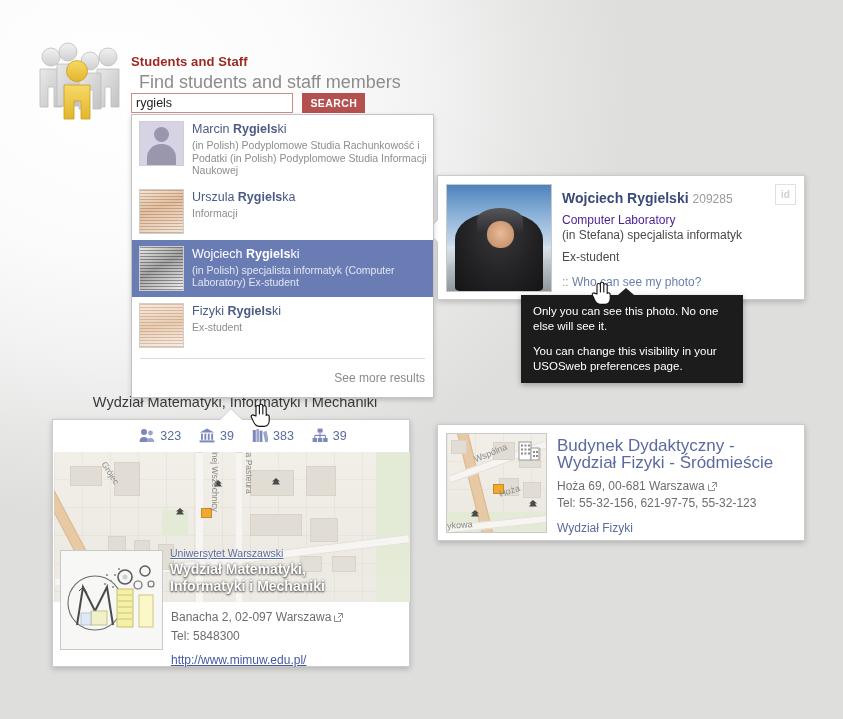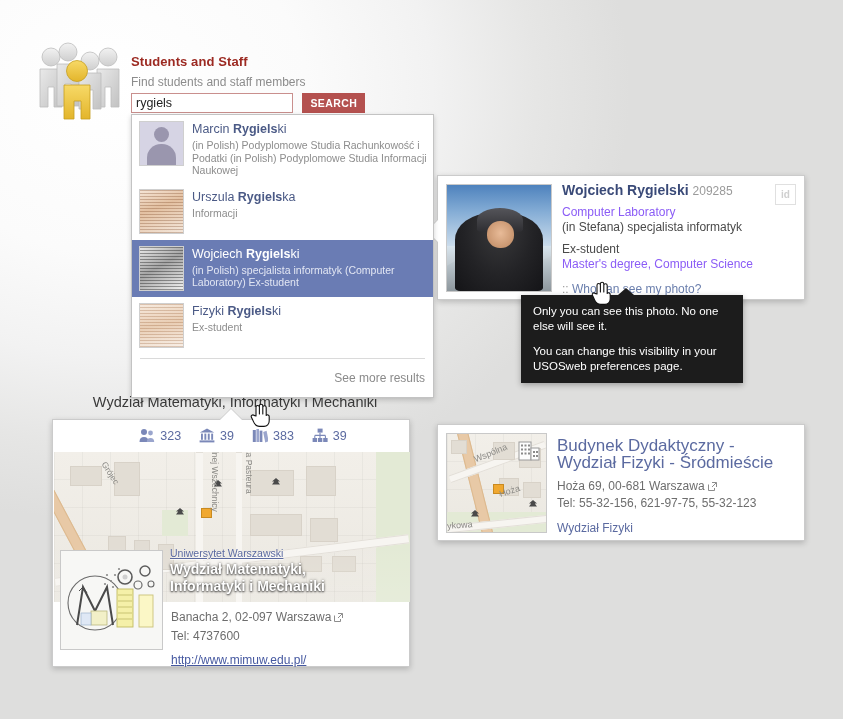--- a/index.html
+++ b/index.html
@@ -48,25 +48,26 @@
   .app-title {
     font-size: 13px;
     font-weight: bold;
     color: #9c2a22;
     letter-spacing: 0.1px;
     line-height: 20px;
     margin: 0;
     font-family: "Liberation Sans", sans-serif;
   }
   .app-subtitle {
-    font-size: 12px;
+    font-size: 18px;
     color: #8c8c8c;
     line-height: 16px;
     margin-top: 2px;
     font-family: "Liberation Sans", sans-serif;
+    margin-left: 8px;
   }
 
   
   #search-row {
     position: absolute;
     left: 131px;
     top: 93px;
     height: 22px;
   }
   #search-input {
@@ -274,40 +275,40 @@
     left: 29%;
     top: 22%;
     width: 44%;
     height: 22%;
     background: linear-gradient(#55555a, #2e2e32);
     border-radius: 50% 50% 12% 12%;
   }
   #person-info {
     position: absolute;
     left: 124px;
-    top: 5px;
+    top: 13px;
     right: 40px;
   }
   .person-name {
     font-size: 14px;
     font-weight: bold;
     color: #3a4a78;
     line-height: 17px;
     display: inline;
     font-family: "Liberation Sans", sans-serif;
   }
   .person-id {
     font-size: 12px;
     color: #9a9a9a;
     margin-left: 4px;
     font-family: "Liberation Sans", sans-serif;
   }
   .person-line-link {
     font-size: 12px;
-    color: #8b5cf6;
+    color: #4c1d95;
     line-height: 15px;
     margin-top: 6px;
     cursor: pointer;
     font-family: "Liberation Sans", sans-serif;
   }
   .person-line-plain {
     font-size: 12px;
     color: #4a4a4a;
     line-height: 15px;
     font-family: "Liberation Sans", sans-serif;
@@ -724,21 +725,20 @@
     </div>
 
     <div id="person-info">
       <div>
         <span class="person-name">Wojciech Rygielski</span><span class="person-id">209285</span>
       </div>
       <div class="person-line-link">Computer Laboratory</div>
       <div class="person-line-plain">(in Stefana) specjalista informatyk</div>
       <div class="person-gap"></div>
       <div class="person-line-plain">Ex-student</div>
-      <div class="person-line-link" style="margin-top:0">Master's degree, Computer Science</div>
       <div id="who-sees-row">
         <span>:: </span><span id="who-sees-link">Who can see my photo?</span>
       </div>
     </div>
 
     <div id="id-badge">id</div>
   </div>
 
   <div id="photo-tooltip">
     <div class="tt-line">Only you can see this photo. No one else will see it.</div>
@@ -863,21 +863,21 @@
     </div>
 
     <div id="faculty-details">
       <div class="fd-line">
         <span>Banacha 2, 02-097 Warszawa</span><span class="ext-icon"><svg width="9" height="9" viewBox="0 0 9 9">
               <path d="M0.5 2.5 v6 h6 v-2.5" fill="none" stroke="#8d8d8d" stroke-width="1"></path>
               <path d="M4 0.5 h4.5 v4.5" fill="none" stroke="#8d8d8d" stroke-width="1"></path>
               <path d="M8.3 0.7 L4 5" stroke="#8d8d8d" stroke-width="1"></path>
             </svg></span>
       </div>
-      <div class="fd-line">Tel: 4737600</div>
+      <div class="fd-line">Tel: 5848300</div>
       <a class="fd-link" href="#">http://www.mimuw.edu.pl/</a>
     </div>
   </div>
 
   <div id="building-card">
     <div id="building-map">
       <div class="map-bg-a"></div>
       <div class="map-green" style="left:0;top:78px;width:101px;height:24px;"></div>
       <div class="road-major" style="left:18px;top:-14px;width:140px;height:9px;transform:rotate(76deg);transform-origin:0 0;"></div>
       <div class="road-minor" style="left:0;top:24px;width:101px;height:6px;transform:rotate(-20deg);"></div>

